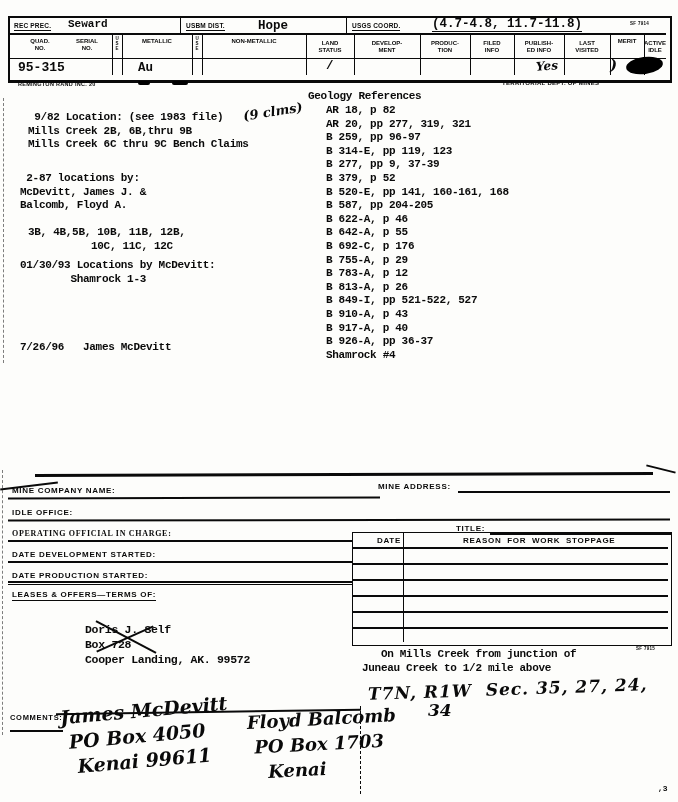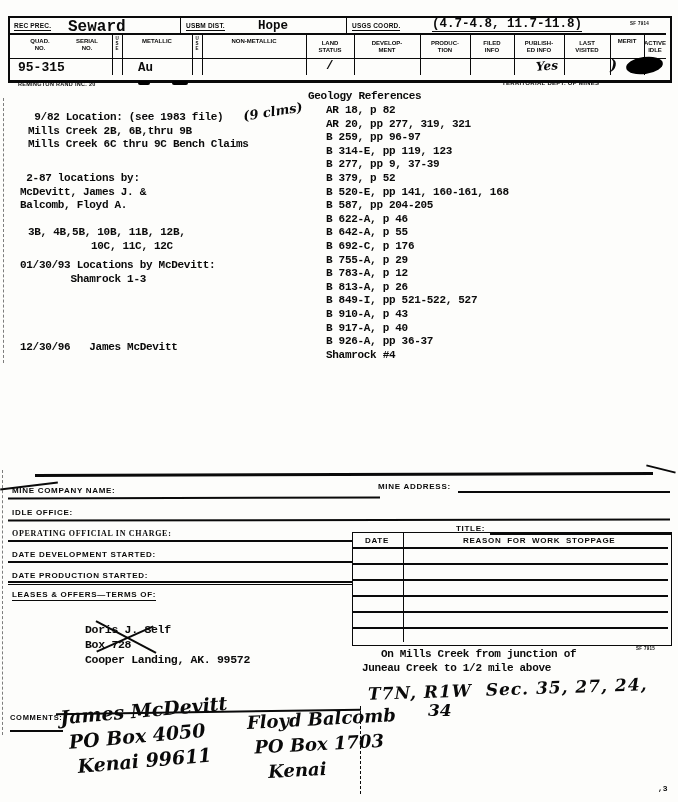--- a/index.html
+++ b/index.html
@@ -27,21 +27,21 @@
 
   <div class="abs" style="left:8px;top:16px;width:660px;height:62px;border:2px solid #0a0a0a;border-bottom-width:3px;">
 
     <div class="hline" style="left:0;top:15px;width:656px;height:2px;"></div>
     <div class="hline" style="left:0;top:40px;width:656px;height:1px;"></div>
 
     <div class="vline" style="left:170px;top:0;height:15px;"></div>
     <div class="vline" style="left:336px;top:0;height:15px;"></div>
 
     <span class="abs lbl" style="left:4px;top:4px;border-bottom:1px solid #0a0a0a;">REC PREC.</span>
-    <span class="abs mono" style="left:58px;top:0px;font-size:16px;font-weight:700;">Seward</span>
+    <span class="abs mono" style="left:58px;top:0px;font-size:11px;font-weight:700;">Seward</span>
 
     <span class="abs lbl" style="left:176px;top:4px;border-bottom:1px solid #0a0a0a;">USBM DIST.</span>
     <span class="abs mono" style="left:248px;top:1px;font-size:12.5px;font-weight:700;">Hope</span>
 
     <span class="abs lbl" style="left:342px;top:4px;border-bottom:1px solid #0a0a0a;">USGS COORD.</span>
     <span class="abs mono" style="left:422px;top:-1px;font-size:12.5px;font-weight:700;border-bottom:1.5px solid #0a0a0a;">(4.7-4.8, 11.7-11.8)</span>
 
     <span class="abs tiny" style="left:620px;top:3px;font-size:4.5px;">SF 7914</span>
 
     <div class="vline" style="left:102px;top:15px;height:42px;"></div>
@@ -103,21 +103,21 @@
   <div class="abs typed" style="left:28px;top:111px;"> 9/82 Location: (see 1983 file)
 Mills Creek 2B, 6B,thru 9B
 Mills Creek 6C thru 9C Bench Claims</div>
   <div class="abs typed" style="left:20px;top:172px;"> 2-87 locations by:
 McDevitt, James J. &amp;
 Balcomb, Floyd A.</div>
   <div class="abs typed" style="left:28px;top:226px;">3B, 4B,5B, 10B, 11B, 12B,
           10C, 11C, 12C</div>
   <div class="abs typed" style="left:20px;top:259px;">01/30/93 Locations by McDevitt:
         Shamrock 1-3</div>
-  <div class="abs typed" style="left:20px;top:341px;">12/30/96   James McDevitt</div>
+  <div class="abs typed" style="left:20px;top:341px;">7/26/96   James McDevitt</div>
 
   <span class="abs typed" style="left:308px;top:90px;">Geology References</span>
   <div class="abs typed" style="left:326px;top:104px;">AR 18, p 82
 AR 20, pp 277, 319, 321
 B 259, pp 96-97
 B 314-E, pp 119, 123
 B 277, pp 9, 37-39
 B 379, p 52
 B 520-E, pp 141, 160-161, 168
 B 587, pp 204-205
@@ -155,21 +155,21 @@
 
   <span class="abs formlbl" style="left:12px;top:571px;">DATE PRODUCTION STARTED:</span>
   <div class="hline" style="left:8px;top:581px;width:344px;height:1.5px;"></div>
   <div class="hline" style="left:8px;top:584px;width:344px;height:1px;"></div>
 
   <span class="abs formlbl" style="left:12px;top:590px;border-bottom:1.5px solid #0a0a0a;padding-bottom:1px;">LEASES &amp; OFFERS—TERMS OF:</span>
 
   <div class="abs" style="left:352px;top:532px;width:318px;height:112px;border:1.5px solid #0a0a0a;">
     <div class="hline" style="left:0;top:14px;width:315px;height:1.5px;"></div>
     <div class="vline" style="left:50px;top:0;height:109px;"></div>
-    <span class="abs formlbl" style="left:12px;top:3px;">DATE</span>
+    <span class="abs formlbl" style="left:24px;top:3px;">DATE</span>
     <span class="abs formlbl" style="left:110px;top:3px;">REASON  FOR  WORK  STOPPAGE</span>
     <div class="hline" style="left:0;top:30px;width:315px;"></div>
     <div class="hline" style="left:0;top:46px;width:315px;"></div>
     <div class="hline" style="left:0;top:62px;width:315px;"></div>
     <div class="hline" style="left:0;top:78px;width:315px;"></div>
     <div class="hline" style="left:0;top:94px;width:315px;"></div>
   </div>
   <span class="abs tiny" style="left:636px;top:646px;font-size:4.5px;">SF 7915</span>
 
   <div class="abs typed" style="left:85px;top:622px;font-size:11.5px;line-height:15px;">Doris J. Self

